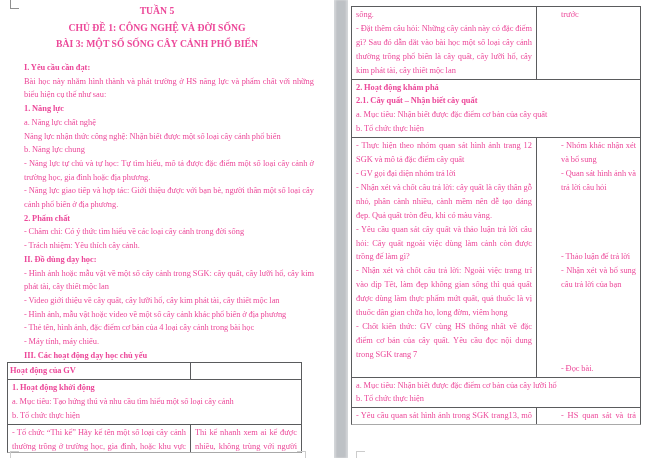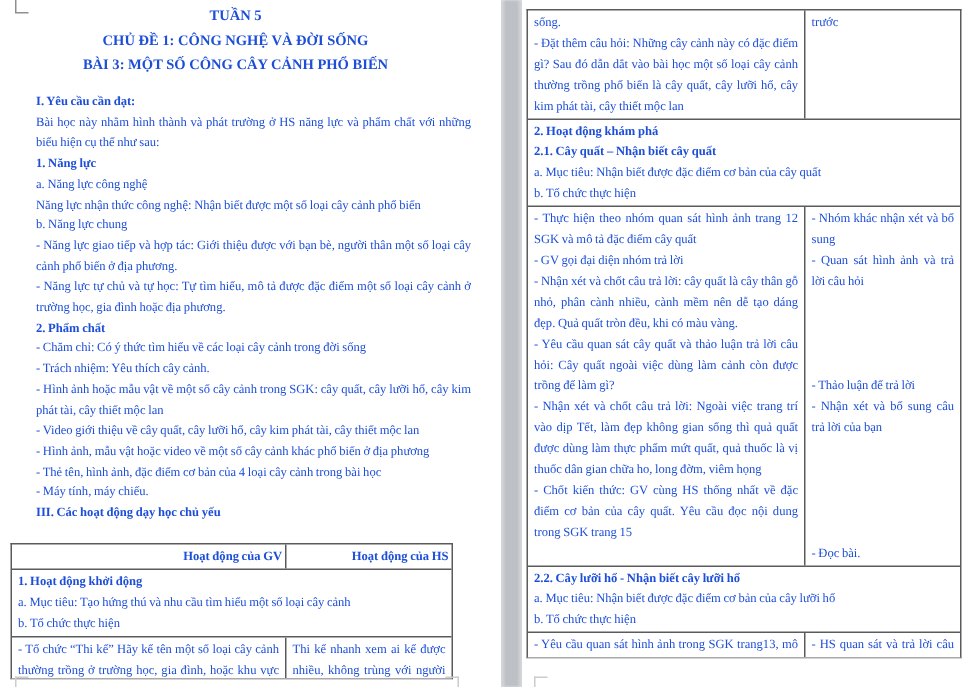--- a/index.html
+++ b/index.html
@@ -1,17 +1,17 @@
 <!DOCTYPE html>
 <html><head>
 <meta charset="utf-8">
 <style>
   html,body{margin:0;padding:0;}
   .canvas{position:relative;width:650px;height:458px;background:#eceef0;overflow:hidden;
-          font-family:"Liberation Serif","DejaVu Serif",serif;color:#1d4ed8;}
+          font-family:"Liberation Serif","DejaVu Serif",serif;color:#ec4899;}
   .page{position:absolute;top:0;height:458px;background:#ffffff;}
   .page-left{left:0;width:334px;}
   .page-right{left:348px;width:344px;}
   .page-gap{position:absolute;left:334px;top:0;width:14px;height:458px;background:#bdc1c5;
             box-shadow:inset 2px 0 2px rgba(255,255,255,.35), inset -2px 0 2px rgba(255,255,255,.35);}
   
   .mark{position:absolute;background:#8f8f8f;}
   .mark.light{background:#cccccc;}
   
   .titles{position:absolute;top:3px;left:12px;width:290px;text-align:center;
@@ -28,67 +28,67 @@
   .vtable *{box-sizing:border-box;}
   .vtable-left{top:362px;left:7px;width:295px;}
   .vtable-right{top:6px;left:3px;width:290px;}
   .trow{display:flex;border-top:1px solid #5a5b5d;align-items:stretch;}
   .trow:first-child{border-top:none;}
   .tcell{padding:1px 4px;text-align:justify;}
   .tcell.gv{border-right:1px solid #5a5b5d;}
   .vtable-left .gv{width:183px;}
   .vtable-left .hs{flex:1;}
   .vtable-right .gv{width:185px;}
-  .vtable-right .hs{flex:1;}
-  .trow.thead .tcell{font-weight:bold;text-align:right;padding:1px 2px;}
+  .vtable-right .hs{flex:1;margin-left:20px;}
+  .trow.thead .tcell{font-weight:bold;text-align:left;padding:1px 2px;}
   .merged-cell{width:100%;border-right:none !important;}
   .vtable-left .trow:last-child{height:28px;overflow:hidden;}
   .vtable-right .trow:last-child{height:17px;overflow:hidden;}
   .vtable-left{border-bottom-color:#a9a9a9;}
   .vtable-right{border-bottom-color:#a9a9a9;}
 </style>
 </head>
 <body>
 
 <div class="canvas">
 
   <div class="page page-left">
     <div class="mark" style="left:10px;top:0;width:1px;height:8px;"></div>
     <div class="mark" style="left:10px;top:8px;width:9px;height:1px;"></div>
 
     <div class="titles">
         <div class="para title-line">TUẦN 5</div>
         <div class="para title-line">CHỦ ĐỀ 1: CÔNG NGHỆ VÀ ĐỜI SỐNG</div>
-        <div class="para title-line">BÀI 3: MỘT SỐ CÔNG CÂY CẢNH PHỔ BIẾN</div>
+        <div class="para title-line">BÀI 3: MỘT SỐ SỐNG CÂY CẢNH PHỔ BIẾN</div>
       </div>
 
     <div class="bodytext">
         <div class="para bold">I. Yêu cầu cần đạt:</div>
         <div class="para">Bài học này nhằm hình thành và phát trường ở HS năng lực và phẩm chất với những biểu hiện cụ thể như sau:</div>
         <div class="para bold">1. Năng lực</div>
-        <div class="para">a. Năng lực công nghệ</div>
+        <div class="para">a. Năng lực chất nghệ</div>
         <div class="para">Năng lực nhận thức công nghệ: Nhận biết được một số loại cây cảnh phổ biến</div>
         <div class="para">b. Năng lực chung</div>
+        <div class="para">- Năng lực tự chủ và tự học: Tự tìm hiểu, mô tả được đặc điểm một số loại cây cảnh ở trường học, gia đình hoặc địa phương.</div>
         <div class="para">- Năng lực giao tiếp và hợp tác: Giới thiệu được với bạn bè, người thân một số loại cây cảnh phổ biến ở địa phương.</div>
-        <div class="para">- Năng lực tự chủ và tự học: Tự tìm hiểu, mô tả được đặc điểm một số loại cây cảnh ở trường học, gia đình hoặc địa phương.</div>
         <div class="para bold">2. Phẩm chất</div>
         <div class="para">- Chăm chỉ: Có ý thức tìm hiểu về các loại cây cảnh trong đời sống</div>
         <div class="para">- Trách nhiệm: Yêu thích cây cảnh.</div>
+        <div class="para bold">II. Đồ dùng dạy học:</div>
         <div class="para">- Hình ảnh hoặc mẫu vật về một số cây cảnh trong SGK: cây quất, cây lưỡi hổ, cây kim phát tài, cây thiết mộc lan</div>
         <div class="para">- Video giới thiệu về cây quất, cây lưỡi hổ, cây kim phát tài, cây thiết mộc lan</div>
         <div class="para">- Hình ảnh, mẫu vật hoặc video về một số cây cảnh khác phổ biến ở địa phương</div>
         <div class="para">- Thẻ tên, hình ảnh, đặc điểm cơ bản của 4 loại cây cảnh trong bài học</div>
         <div class="para">- Máy tính, máy chiếu.</div>
         <div class="para bold">III. Các hoạt động dạy học chủ yếu</div>
       </div>
 
     <div class="vtable vtable-left">
         <div class="trow thead">
           <div class="tcell gv">Hoạt động của GV</div>
-          <div class="tcell hs">Hoạt động của HS</div>
         </div>
         <div class="trow">
           <div class="tcell merged-cell">
             <div class="para bold">1. Hoạt động khởi động</div>
             <div class="para">a. Mục tiêu: Tạo hứng thú và nhu cầu tìm hiểu một số loại cây cảnh</div>
             <div class="para">b. Tổ chức thực hiện</div>
           </div>
         </div>
         <div class="trow">
           <div class="tcell gv">
@@ -127,42 +127,41 @@
             <div class="para">b. Tổ chức thực hiện</div>
           </div>
         </div>
         <div class="trow">
           <div class="tcell gv">
             <div class="para">- Thực hiện theo nhóm quan sát hình ảnh trang 12 SGK và mô tả đặc điểm cây quất</div>
             <div class="para">- GV gọi đại diện nhóm trả lời</div>
             <div class="para">- Nhận xét và chốt câu trả lời: cây quất là cây thân gỗ nhỏ, phân cành nhiều, cành mềm nên dễ tạo dáng đẹp. Quả quất tròn đều, khi có màu vàng.</div>
             <div class="para">- Yêu cầu quan sát cây quất và thảo luận trả lời câu hỏi: Cây quất ngoài việc dùng làm cảnh còn được trồng để làm gì?</div>
             <div class="para">- Nhận xét và chốt câu trả lời: Ngoài việc trang trí vào dịp Tết, làm đẹp không gian sống thì quả quất được dùng làm thực phẩm mứt quất, quả thuốc là vị thuốc dân gian chữa ho, long đờm, viêm họng</div>
-            <div class="para">- Chốt kiến thức: GV cùng HS thống nhất về đặc điểm cơ bản của cây quất. Yêu cầu đọc nội dung trong SGK trang 15</div>
+            <div class="para">- Chốt kiến thức: GV cùng HS thống nhất về đặc điểm cơ bản của cây quất. Yêu cầu đọc nội dung trong SGK trang 7</div>
           </div>
           <div class="tcell hs">
             <div class="para">- Nhóm khác nhận xét và bổ sung</div>
             <div class="para">- Quan sát hình ảnh và trả lời câu hỏi</div>
             <div class="para"></div>
             <div class="para"></div>
             <div class="para"></div>
             <div class="para"></div>
             <div class="para">- Thảo luận để trả lời</div>
             <div class="para">- Nhận xét và bổ sung câu trả lời của bạn</div>
             <div class="para"></div>
             <div class="para"></div>
             <div class="para"></div>
             <div class="para"></div>
             <div class="para"></div>
             <div class="para">- Đọc bài.</div>
           </div>
         </div>
         <div class="trow">
           <div class="tcell merged-cell">
-            <div class="para bold">2.2. Cây lưỡi hổ - Nhận biết cây lưỡi hổ</div>
             <div class="para">a. Mục tiêu: Nhận biết được đặc điểm cơ bản của cây lưỡi hổ</div>
             <div class="para">b. Tổ chức thực hiện</div>
           </div>
         </div>
         <div class="trow">
           <div class="tcell gv">
             <div class="para">- Yêu cầu quan sát hình ảnh trong SGK trang13, mô tả</div>
           </div>
           <div class="tcell hs">
             <div class="para">- HS quan sát và trả lời câu hỏi</div>

